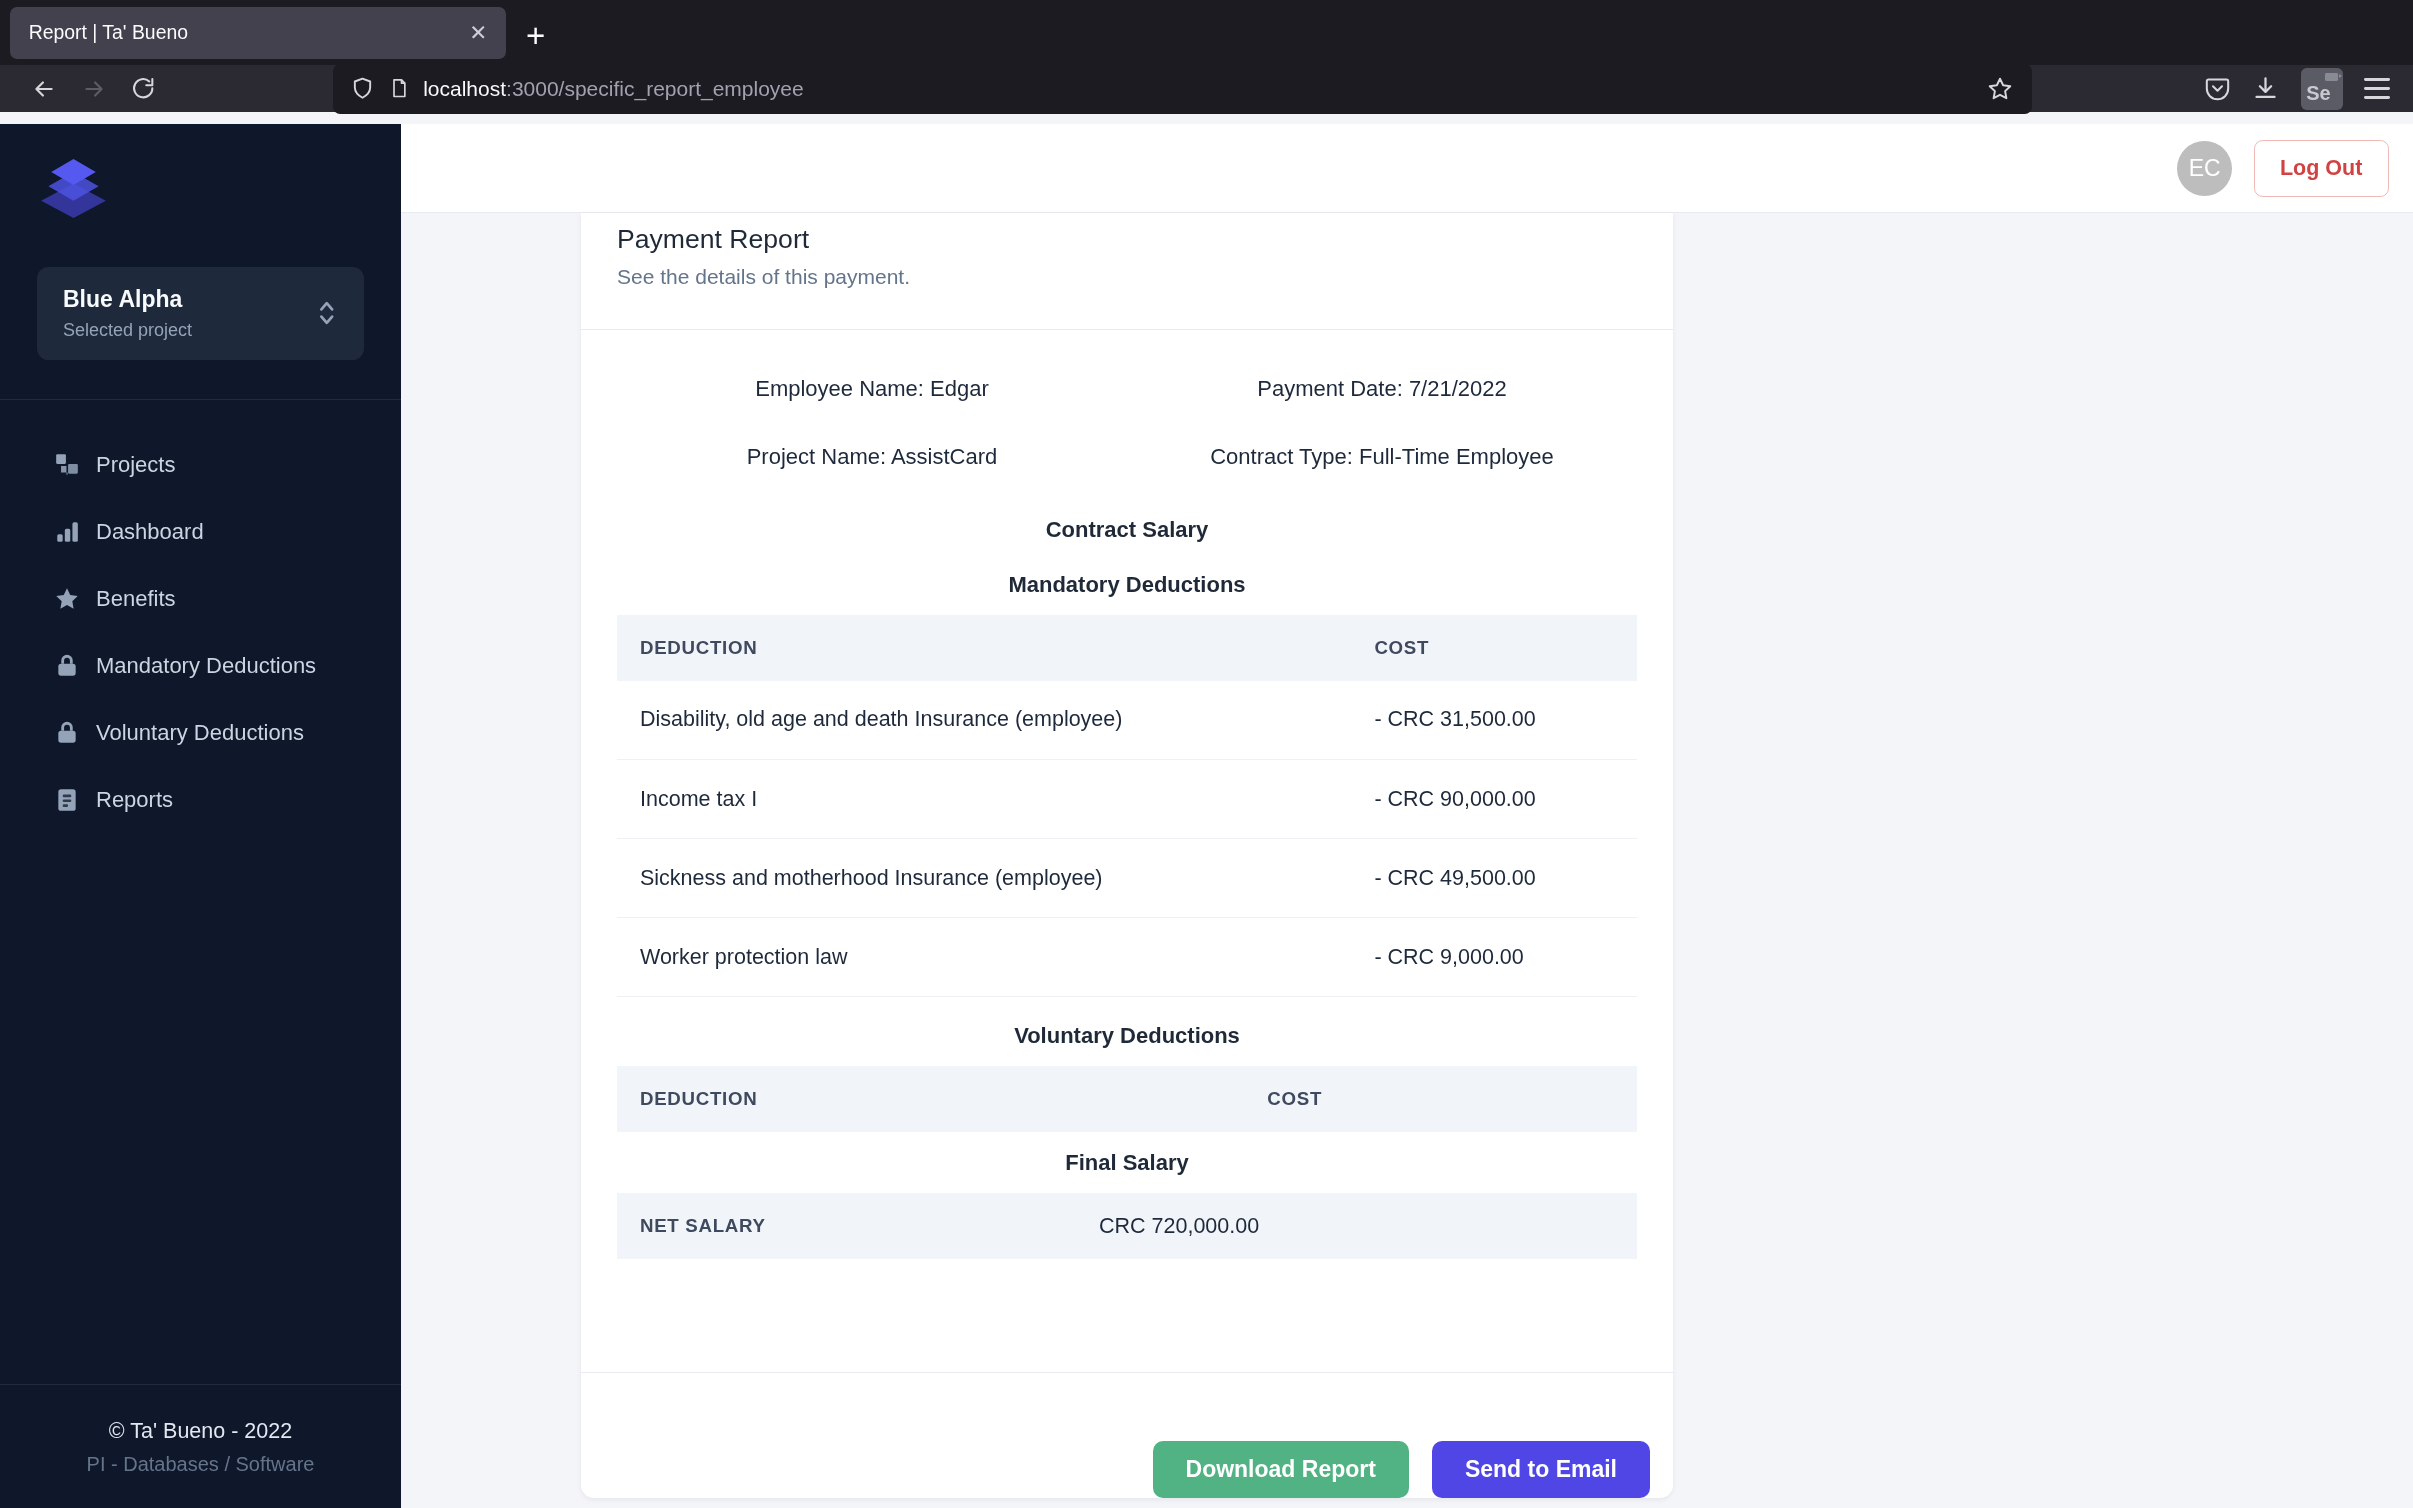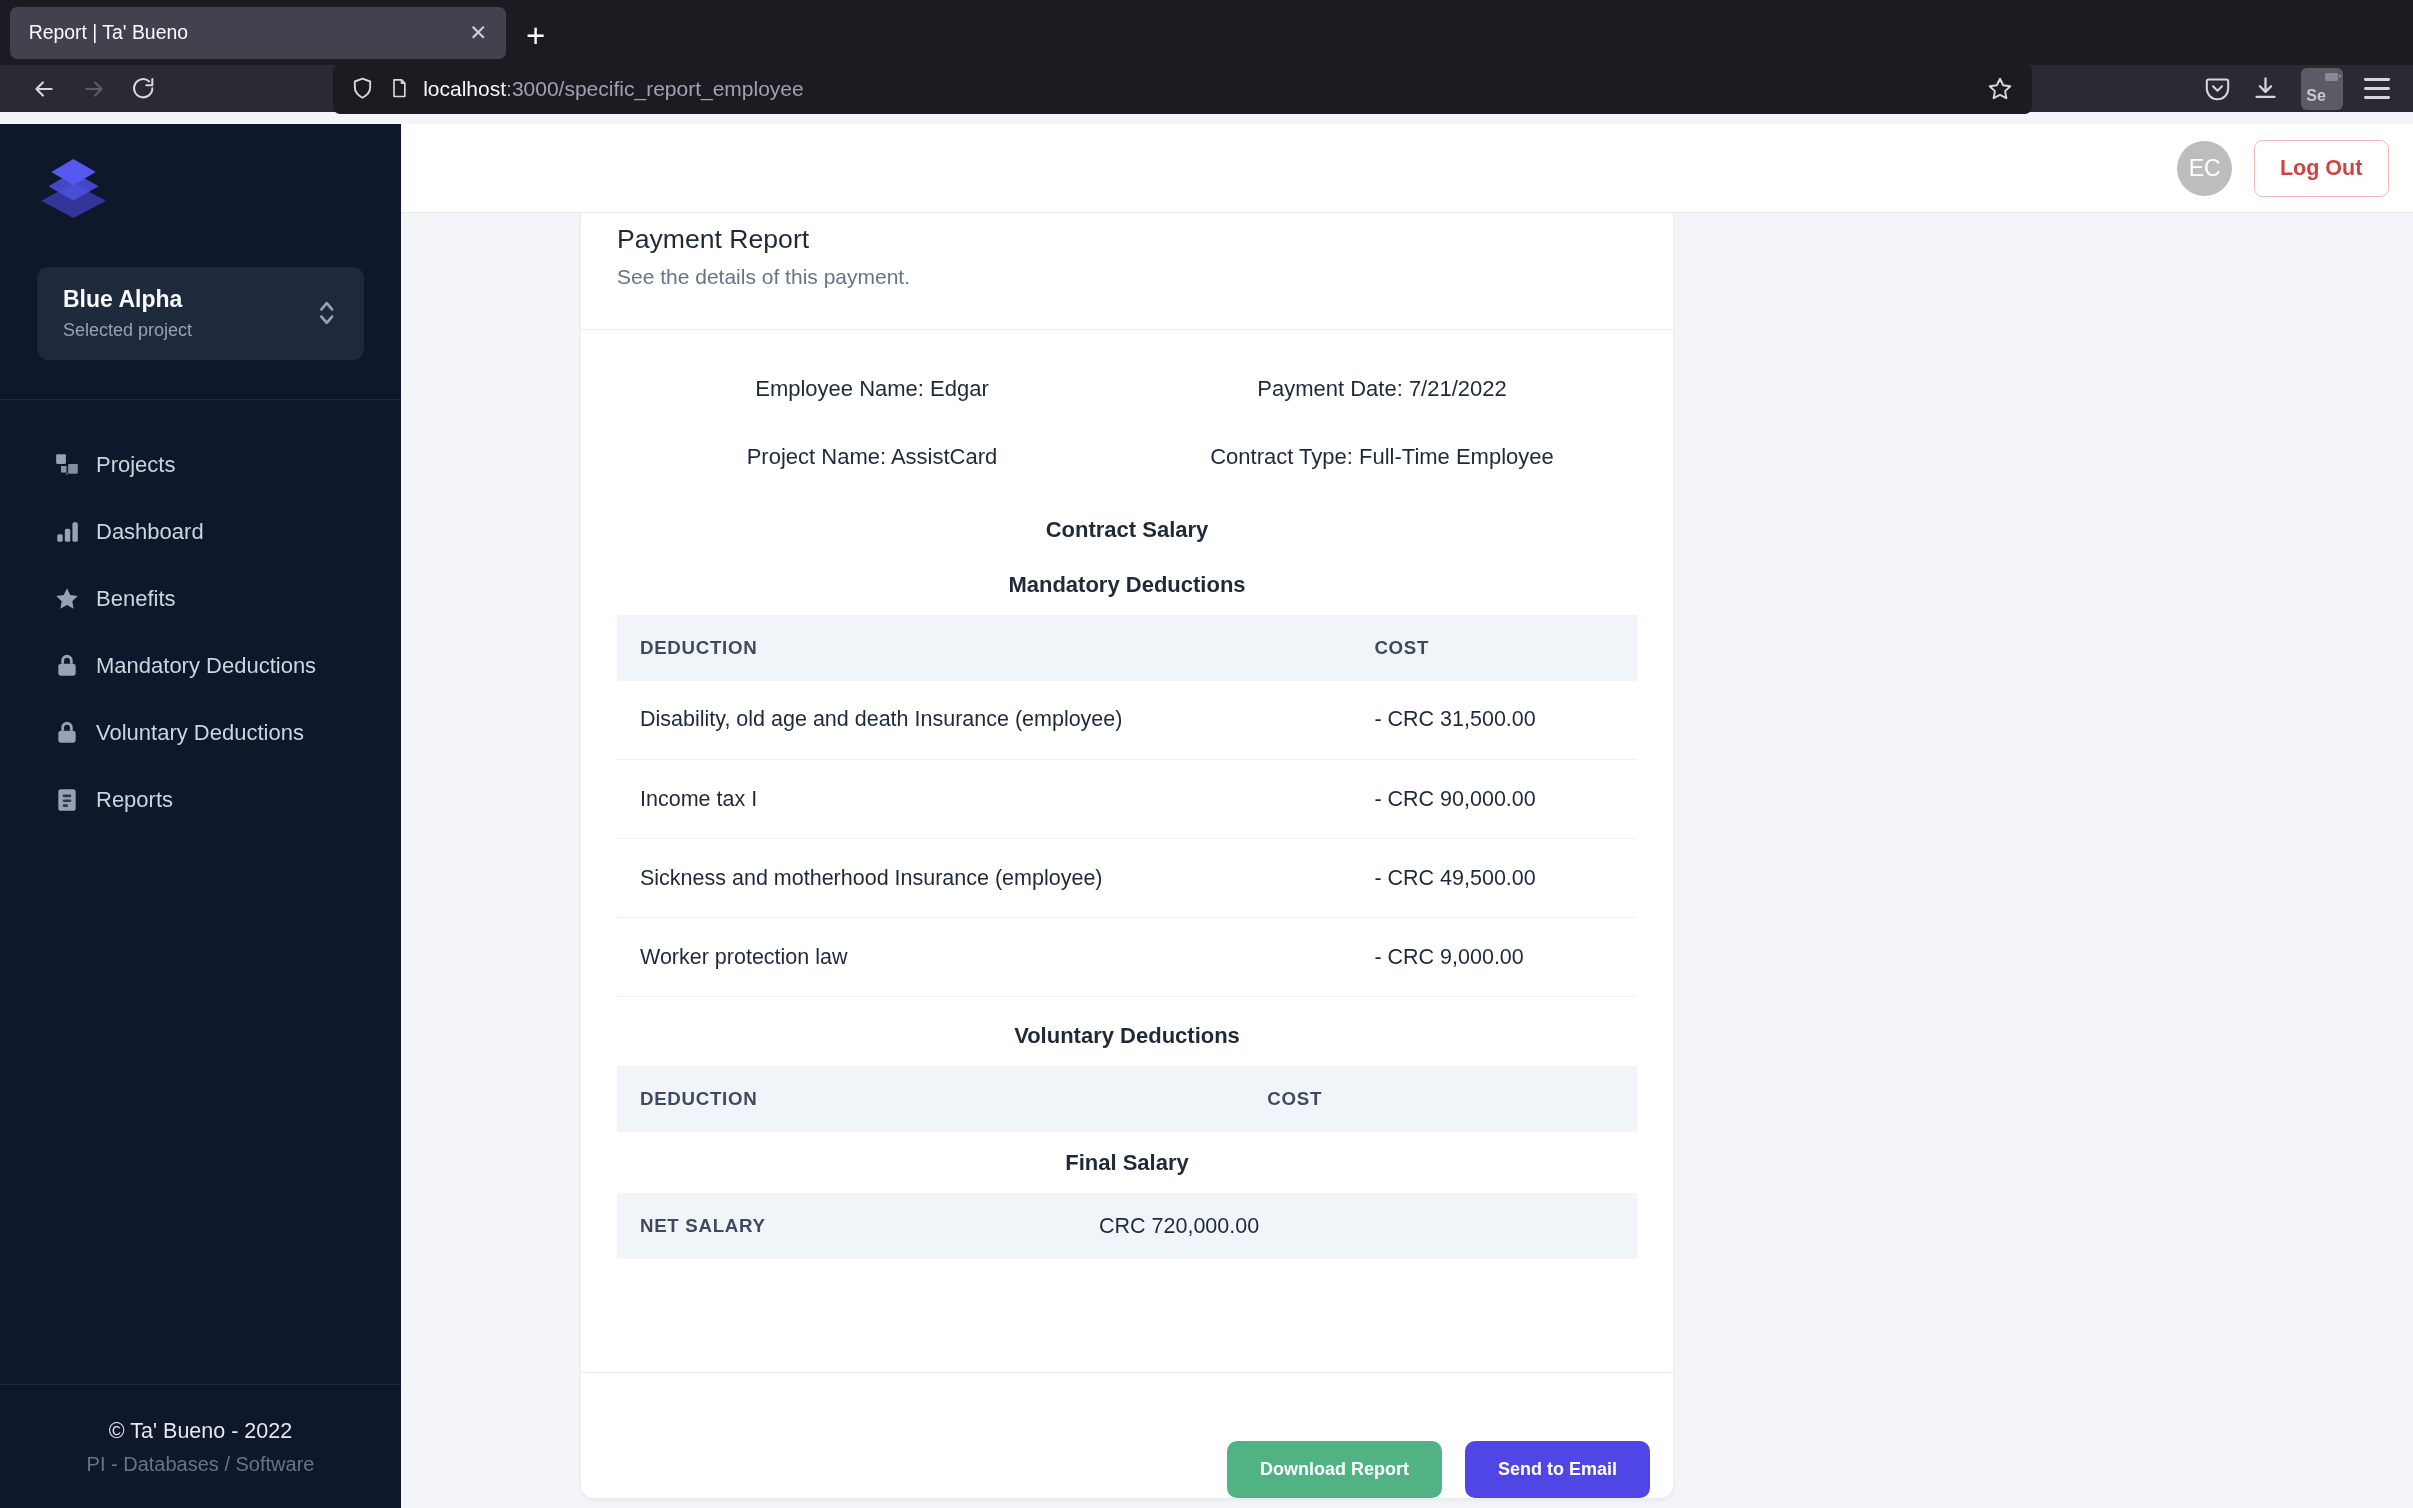--- a/index.html
+++ b/index.html
@@ -26,21 +26,21 @@
     margin-left:164px; width:1699px; height:50px; background:#1C1B22;
     border-radius:7.2px; display:flex; align-items:center; padding:0 18.7px; gap:14.4px;
   }
   .url-text { font-size:21px; white-space:nowrap; }
   .url-domain { color:#F9F9FB; }
   .url-path { color:#A3A0AF; }
   .url-star { margin-left:auto; }
   .chrome-right { margin-left:auto; display:flex; align-items:center; gap:21.5px; padding-right:4.3px; }
   .se-badge {
     width:42px; height:42px; background:#5B5B66; border-radius:5.7px; position:relative;
-    color:#C9C9D0; font-size:16px; font-weight:bold; display:flex; align-items:flex-end; justify-content:flex-start;
+    color:#C9C9D0; font-size:20px; font-weight:bold; display:flex; align-items:flex-end; justify-content:flex-start;
     padding:0 0 4.3px 5.7px;
   }
   .se-cam { position:absolute; top:5px; right:4.3px; width:13px; height:8.6px; background:#8A8A94; border-radius:1.4px; }
   .se-cam:after { content:""; position:absolute; right:-3.6px; top:1.4px; border-left:3.6px solid #8A8A94; border-top:2.9px solid transparent; border-bottom:2.9px solid transparent; }
   .menu-icon { display:flex; flex-direction:column; gap:6.5px; }
   .menu-icon span { display:block; width:26px; height:2.9px; background:#D7D7DB; border-radius:1.4px; }
 
   
   .app { position:absolute; top:124px; left:0; width:2413px; height:1385px; display:flex; }
 
@@ -120,21 +120,21 @@
   .w-mandatory { width:72%; }
   .w-voluntary { width:61.5%; }
   .w-final { width:45%; }
 
   .card-footer {
     margin-top:auto; border-top:1.4px solid #E8EBF1;
     display:flex; justify-content:flex-end; gap:23px; padding:24.4px 23px 0;
   }
   .btn {
     height:57px; border:none; border-radius:10px; color:#FFFFFF;
-    font-size:18px; font-weight:600; font-family:"Liberation Sans", sans-serif;
+    font-size:23px; font-weight:600; font-family:"Liberation Sans", sans-serif;
     padding:0 33px; cursor:pointer;margin-top:44px;
   }
   .btn-green { background:#51B283; }
   .btn-indigo { background:#4F46E5; }
 </style>
 </head>
 <body>
 
 <div class="chrome">
   <div class="tabbar">

